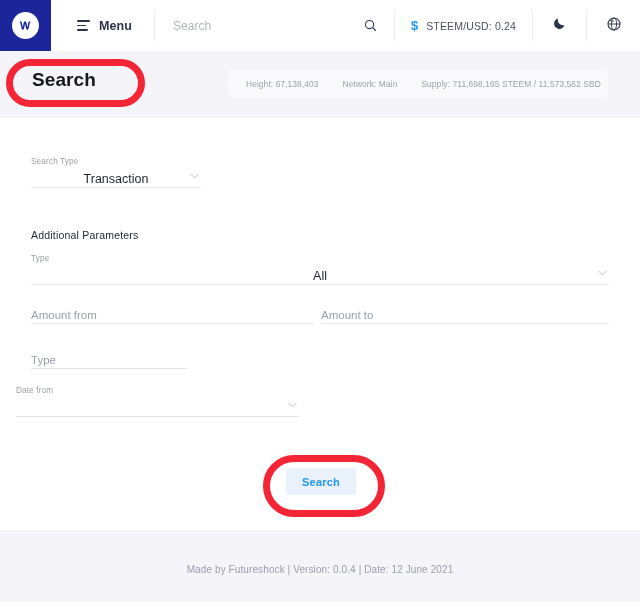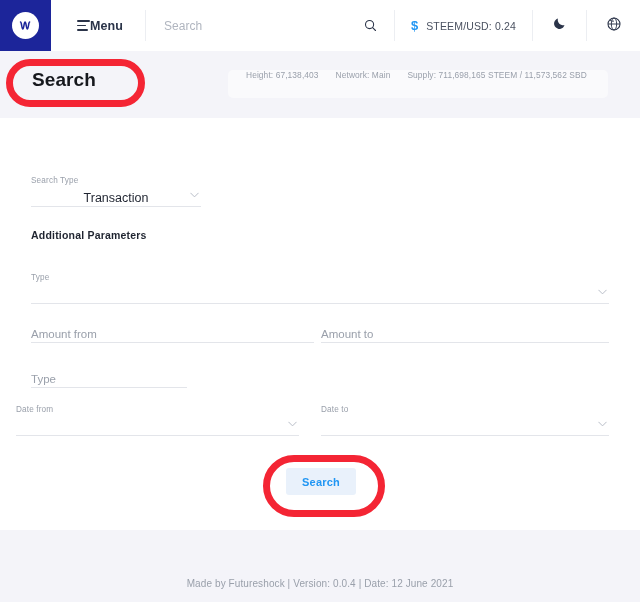--- a/index.html
+++ b/index.html
@@ -43,20 +43,21 @@
     background: #ffffff;
     border-radius: 50%;
     display: flex;
     align-items: center;
     justify-content: center;
   }
 
   .nav-menu {
     display: flex;
     align-items: center;
+    gap: 9px;
     padding: 0 22px 0 26px;
     flex: 0 0 auto;
   }
   .hamburger {
     display: flex;
     flex-direction: column;
     gap: 3px;
     width: 13px;
   }
   .hamburger i {
@@ -161,43 +162,42 @@
 
   .info-pill {
     position: absolute;
     left: 228px;
     top: 70px;
     width: 380px;
     height: 28px;
     background: #fafafc;
     border-radius: 5px;
     display: flex;
-    align-items: flex-start;
-    gap: 17px;
+    align-items: center;
+    gap: 24px;
     padding: 0 18px;
   }
   .info-item {
     font-size: 8.4px;
     color: #9aa0ab;
     white-space: nowrap;
     letter-spacing: .1px;
   }
 
   
   .card {
     position: absolute;
     top: 118px; left: 0;
     width: 640px;
     height: 412px;
     background: #ffffff;
   }
 
   .field {
     position: absolute;
-    margin-top: 19px;
   }
   .field-label {
     font-size: 8.2px;
     color: #9aa0ab;
     letter-spacing: .15px;
     display: block;
     margin-bottom: 2px;
   }
   .field-line {
     position: relative;
@@ -236,21 +236,21 @@
     right: 2px;
     bottom: 4px;
     pointer-events: none;
   }
 
   .section-heading {
     position: absolute;
     left: 31px;
     top: 229px;
     font-size: 10.5px;
-    font-weight: 700;
+    font-weight: 400;
     color: #1f2430;
     letter-spacing: .2px;
     text-align: right;
   }
 
   
   .search-btn {
     position: absolute;
     left: 286px;
     top: 468px;
@@ -268,21 +268,21 @@
   }
 
   
   .footer {
     position: absolute;
     top: 530px; left: 0;
     width: 640px;
     height: 72px;
     background: #f4f4f9;
     display: flex;
-    align-items: center;
+    align-items: flex-start;
     justify-content: center;
     padding-top: 34px;
   }
   .footer-text {
     font-size: 10px;
     color: #9aa0ab;
     letter-spacing: .1px;
   }
 
   
@@ -397,20 +397,21 @@
 
   <div class="field" style="left:214px; top:39px; width:395px;">
     <label class="field-label">&nbsp;</label>
   </div>
 
   <h2 class="section-heading" style="position:absolute; left:31px; top:111px;">Additional Parameters</h2>
 
   <div class="field" style="left:31px; top:136px; width:578px;">
     <label class="field-label">Type</label>
     <div class="field-line">
+      <input class="field-value" type="text" readonly="" value="All" style="">
       <span class="chev">
         <svg width="9" height="6" viewBox="0 0 12 8" aria-hidden="true">
           <path d="M1 1.5L6 6.5L11 1.5" fill="none" stroke="#b7bcc6" stroke-width="1.3" stroke-linecap="round"></path>
         </svg>
       </span>
     </div>
   </div>
 
   <div class="field" style="left:321px; top:186px; width:288px;">
     <div class="field-line">
@@ -435,31 +436,20 @@
     <div class="field-line">
       <input class="field-value" type="text" readonly="" value="" style="">
       <span class="chev">
         <svg width="9" height="6" viewBox="0 0 12 8" aria-hidden="true">
           <path d="M1 1.5L6 6.5L11 1.5" fill="none" stroke="#b7bcc6" stroke-width="1.3" stroke-linecap="round"></path>
         </svg>
       </span>
     </div>
   </div>
 
-  <div class="field" style="left:321px; top:268px; width:288px;">
-    <label class="field-label">Date to</label>
-    <div class="field-line">
-      <input class="field-value" type="text" readonly="" value="" style="">
-      <span class="chev">
-        <svg width="9" height="6" viewBox="0 0 12 8" aria-hidden="true">
-          <path d="M1 1.5L6 6.5L11 1.5" fill="none" stroke="#b7bcc6" stroke-width="1.3" stroke-linecap="round"></path>
-        </svg>
-      </span>
-    </div>
-  </div>
 </div>
 
 <button class="search-btn">Search</button>
 
 <div class="footer">
   <span class="footer-text">Made by Futureshock | Version: 0.0.4 | Date: 12 June 2021</span>
 </div>
 
 <div class="annot annot-title"></div>
 <div class="annot annot-button"></div>

